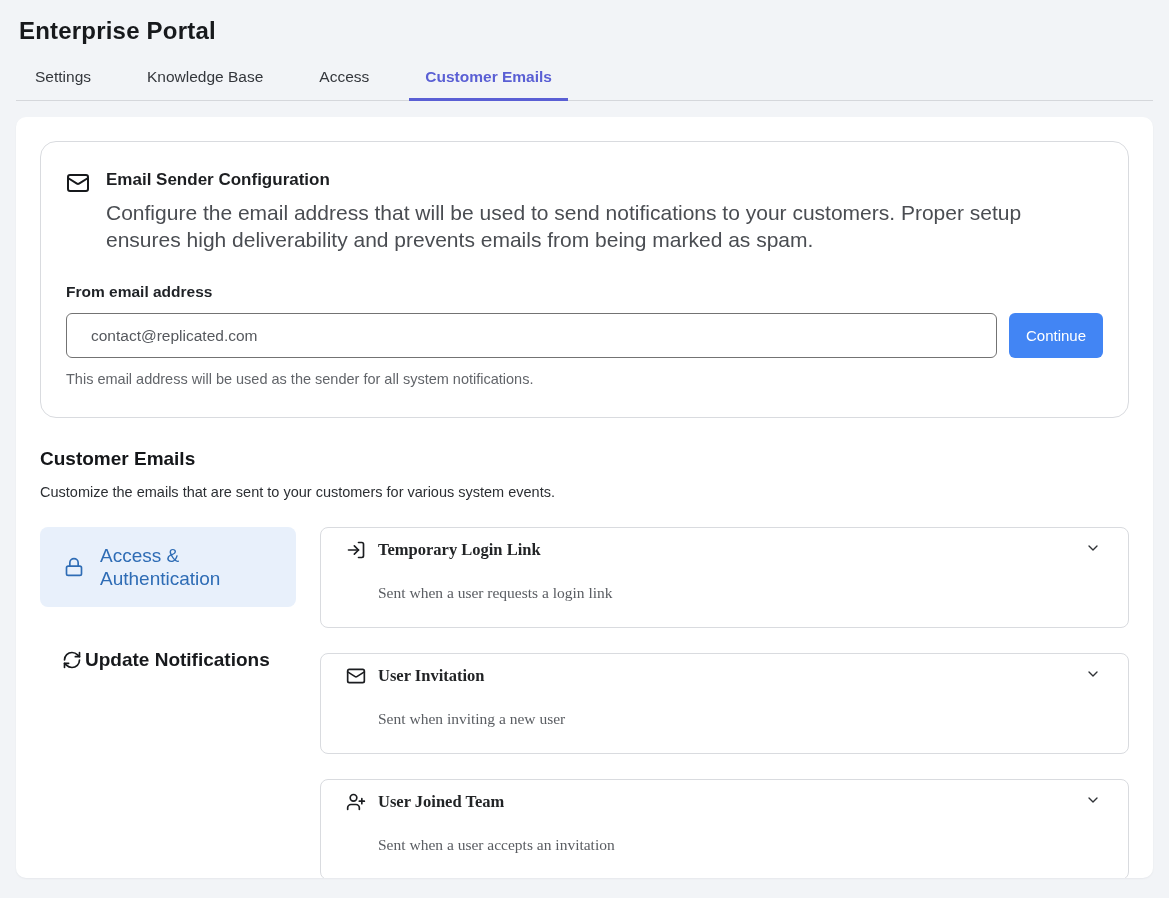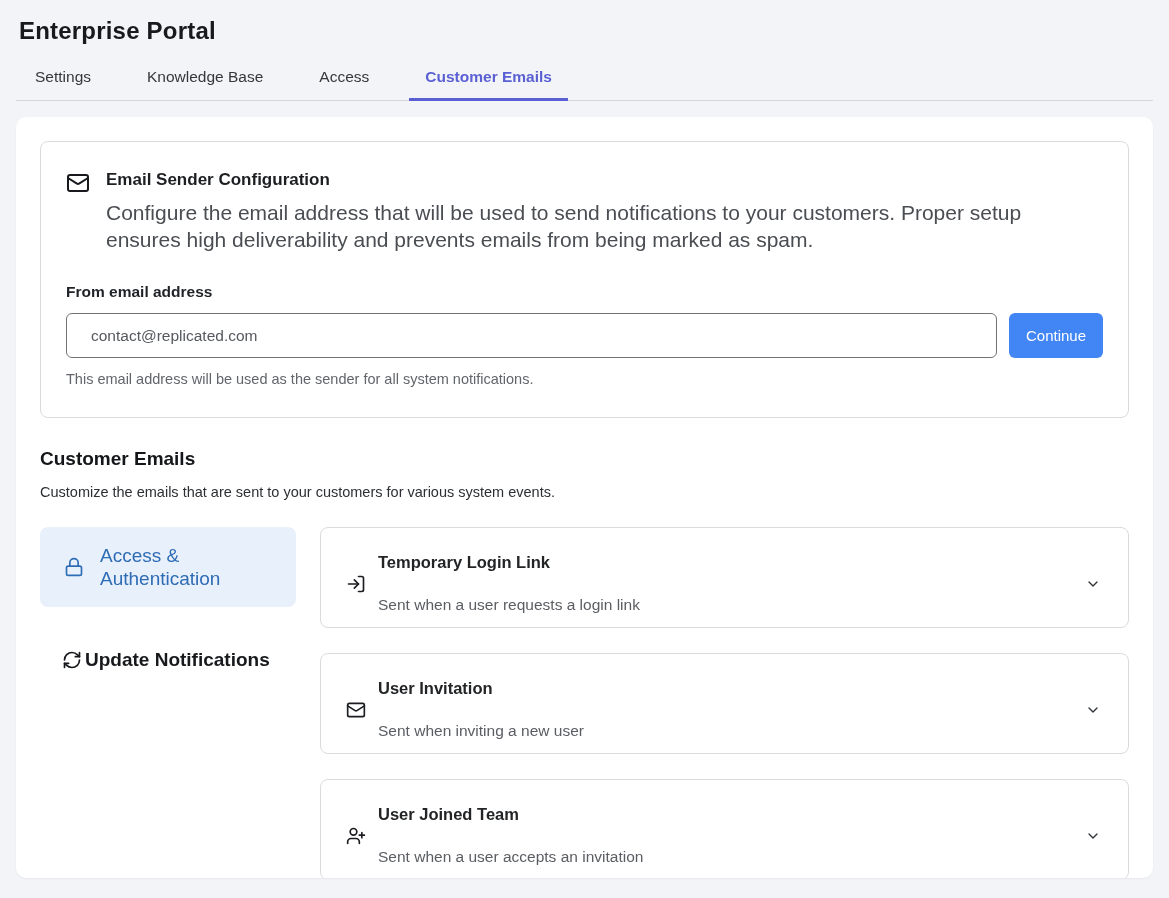--- a/index.html
+++ b/index.html
@@ -23,21 +23,21 @@
     content: ""; position: absolute; left: 0; right: 0; bottom: -1px;
     height: 3px; background: var(--accent, #5a5fd4);
   }
   
   .panel {
     margin: 16px; height: 761px; background: #ffffff; border-radius: 10px;
     box-shadow: 0 1px 2px rgba(16,24,40,.05); padding: 24px; overflow: hidden;
   }
   
   .config-card {
-    border: 1px solid var(--card-border, #d9dbdf); border-radius: 8px;
+    border: 1px solid var(--card-border, #d9dbdf); border-radius: 16px;
     padding: 28px 25px 30px; background: #fff;
   }
   .card-head { display: flex; align-items: flex-start; }
   .card-head .icon { width: 24px; height: 24px; color: #17191c; flex: 0 0 auto; margin-top: 1px; }
   .card-head .icon svg { width: 24px; height: 24px; display: block; }
   .head-text { margin-left: 16px; }
   .config-title { font-size: 17px; font-weight: 700; color: #1c1e21; }
   .config-desc {
     margin-top: 9px; font-size: 21px; line-height: 27px; color: #4a4d52; max-width: 985px;
   }
@@ -67,23 +67,23 @@
   .side-item .icon svg { width: 20px; height: 20px; display: block; }
   .side-item.active {
     background: var(--active-item-bg, #e8f0fb);
     color: var(--active-item-text, #2e6cb5);
     line-height: 23px; padding-top: 17px; padding-bottom: 17px;
   }
   .side-item.plain { margin-top: 26px; padding-left: 22px; gap: 3px; font-weight: 600; }
   
   .cards { flex: 1; }
   .email-card {
-    display: flex; align-items: center; min-height: 101px;
+    display: flex; align-items: flex-start; min-height: 101px;
     border: 1px solid var(--card-border, #d9dbdf); border-radius: 8px;
-    padding: 12px 27px 0 25px; margin-bottom: 25px; background: #fff; cursor: pointer;
+    padding: 12px 27px 0 25px; margin-bottom: 25px; background: #fff; cursor: pointer; font-family: Liberation Serif, serif;
   }
   .email-card:last-child { margin-bottom: 0; }
   .email-card .icon { width: 20px; height: 20px; color: #1b1d20; flex: 0 0 auto; }
   .email-card .icon svg { width: 20px; height: 20px; display: block; }
   .email-card .texts { margin-left: 12px; }
   .email-title { font-size: 16.5px; font-weight: 700; color: #222426; }
   .email-subtitle { margin-top: 24px; font-size: 15.5px; color: #5a5d62; }
   .chevron { margin-left: auto; width: 16px; height: 16px; color: #2f3236; }
   .chevron svg { width: 16px; height: 16px; display: block; }
 </style>

